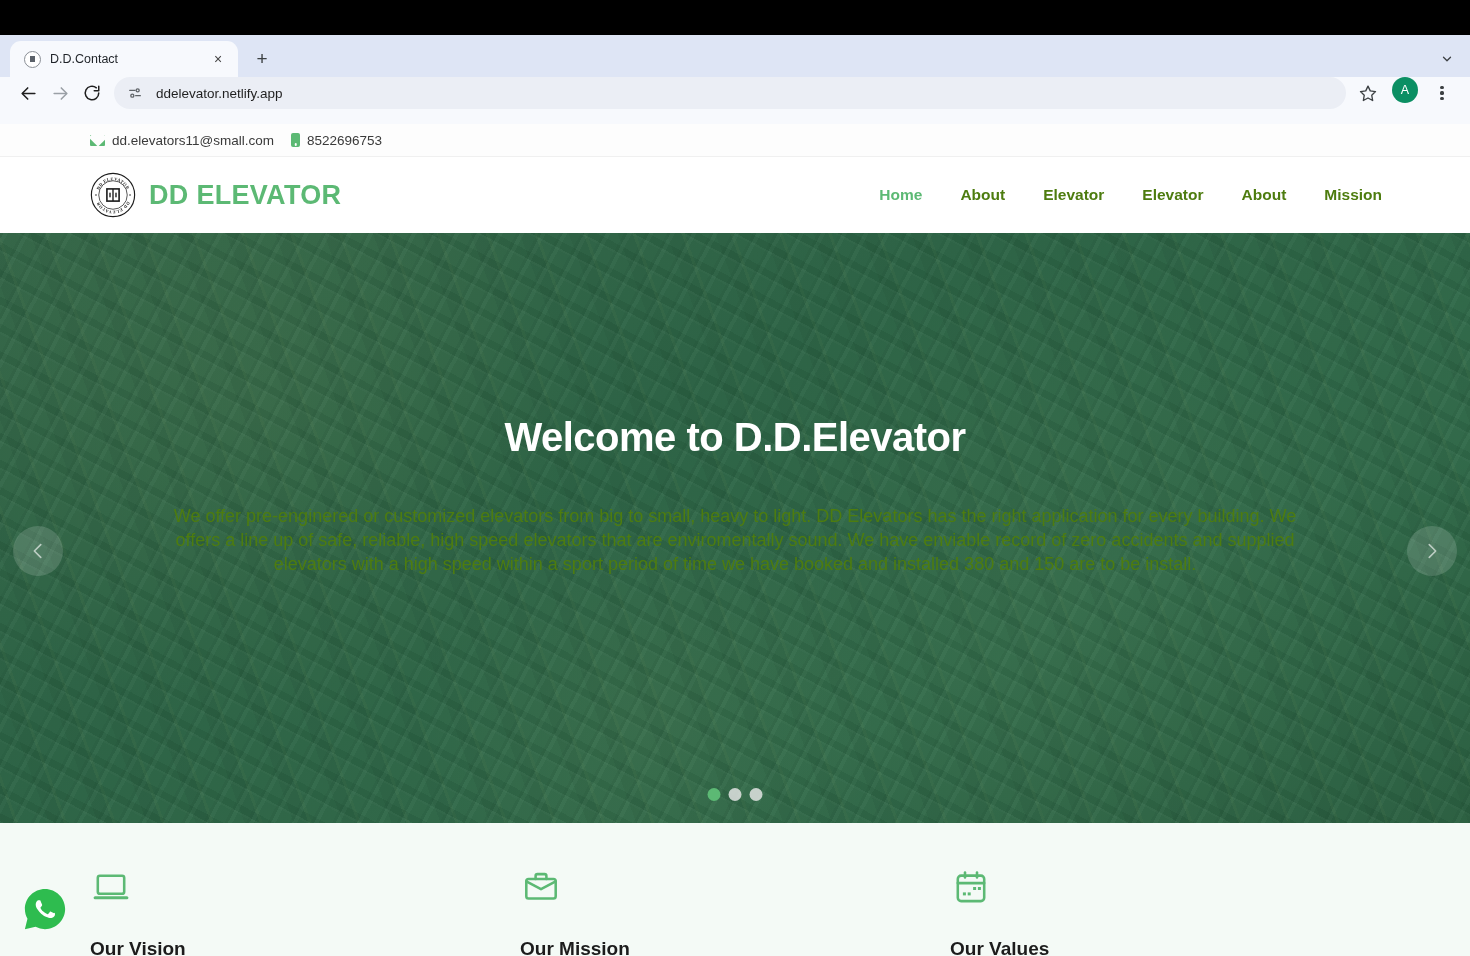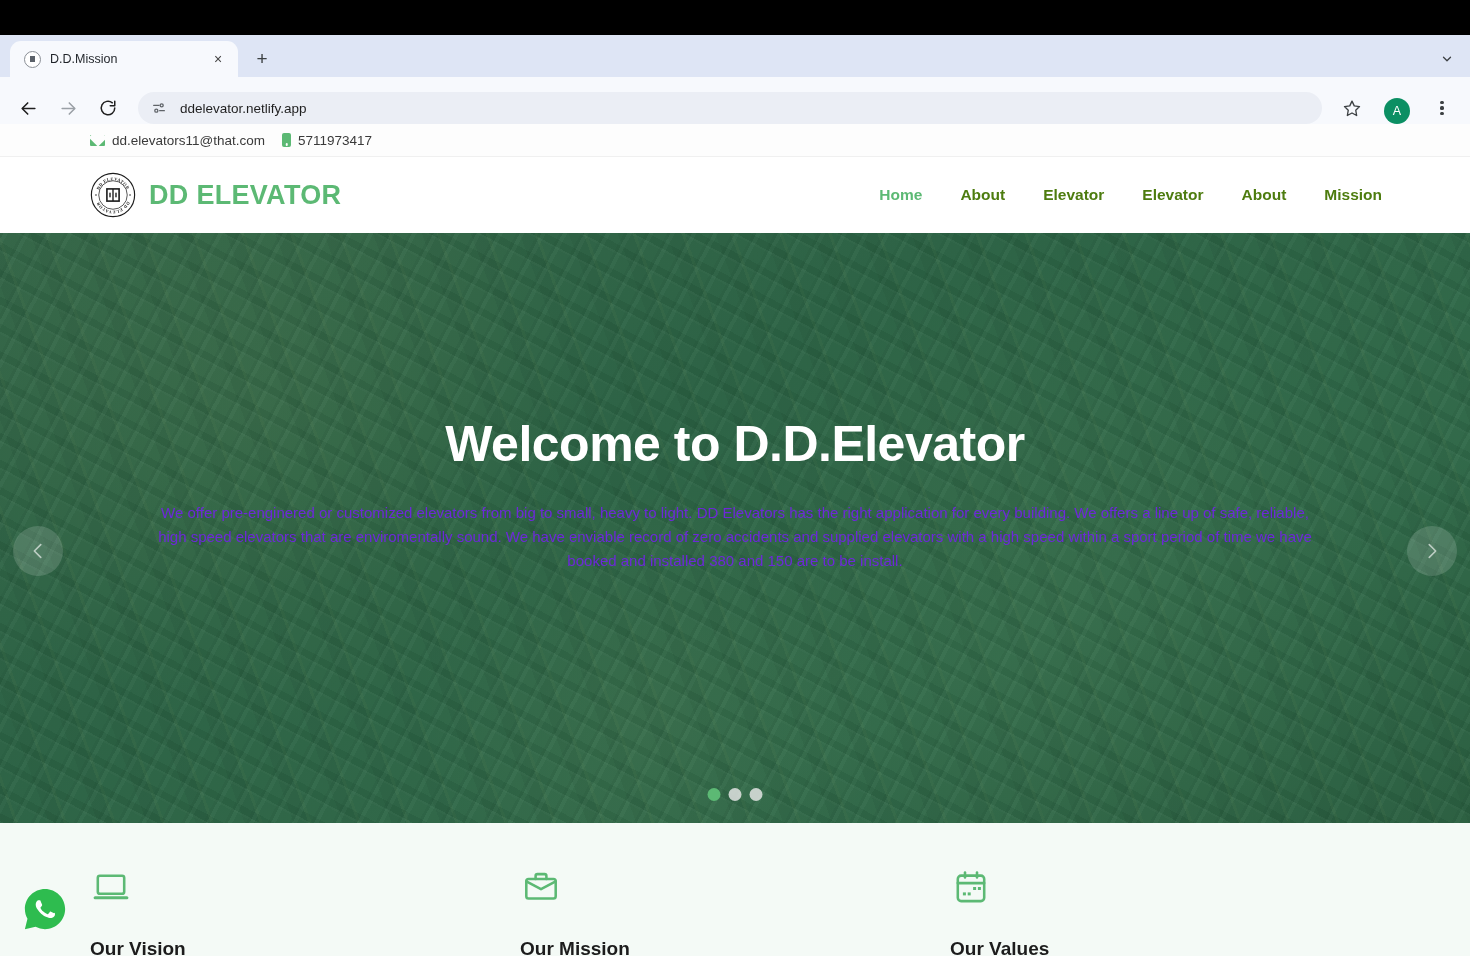--- a/index.html
+++ b/index.html
@@ -46,22 +46,22 @@
     font-size: 19px; color: #3c4043; font-weight: 300;
   }
   .tabstrip-right {
     position: absolute; right: 8px; bottom: 3px;
     width: 30px; height: 30px; border-radius: 50%;
     display: flex; align-items: center; justify-content: center;
   }
 
   
   .toolbar {
-    height: 47px; background: #f7f9fd; display: flex; align-items: flex-end;
-    padding: 0 12px; gap: 8px;
+    height: 47px; background: #f7f9fd; display: flex; align-items: flex-start;
+    padding: 0 12px; gap: 0;
   }
   .navbtn {
     width: 32px; height: 32px; border-radius: 50%;
     display: flex; align-items: center; justify-content: center;
     color: #1f1f1f;
   }
   .navbtn.disabled { color: #9aa0a6; }
   .omnibox {
     flex: 1; height: 32px; background: #ebeef5; border-radius: 16px;
     display: flex; align-items: center; padding: 0 14px 0 8px;
@@ -138,26 +138,26 @@
       repeating-linear-gradient(28deg, rgba(255,255,255,.07) 0 2px, rgba(0,0,0,.10) 2px 9px, rgba(255,255,255,.03) 9px 24px),
       repeating-linear-gradient(70deg, rgba(0,0,0,.10) 0 14px, rgba(180,170,90,.09) 14px 17px, rgba(0,0,0,0) 17px 46px),
       radial-gradient(circle at 18% 28%, rgba(200,190,110,.16), transparent 26%),
       radial-gradient(circle at 72% 62%, rgba(160,180,120,.14), transparent 30%),
       radial-gradient(circle at 44% 82%, rgba(210,200,130,.13), transparent 24%),
       linear-gradient(152deg, #3f5f46 0%, #2f5a41 38%, #3a6a4c 70%, #2d5238 100%);
     filter: blur(.4px);
   }
   .hero-overlay { position: absolute; inset: 0; background: rgba(43,107,72,.58); }
   .hero-title {
-    position: relative; color: #fff; font-size: 50px; font-weight: 700;
+    position: relative; color: #fff; font-size: 40px; font-weight: 700;
     margin-top: 182px; letter-spacing: -.5px; text-align: center;
   }
   .hero-text {
-    position: relative; color: #6d28d9; font-size: 15px; line-height: 24px;
-    text-align: center; max-width: 1300px; margin-top: 28px; padding: 0 70px;
+    position: relative; color: #4d7c0f; font-size: 18px; line-height: 24px;
+    text-align: center; max-width: 1300px; margin-top: 44px; padding: 0 70px;
   }
   .btn-read {
     position: relative; margin-top: 31px; background: #5cb974; color: #fff;
     border: none; border-radius: 5px; padding: 13px 35px;
     font-size: 15px; font-weight: 700; font-family: inherit;
   }
   .arrow {
     position: absolute; top: 293px; width: 50px; height: 50px; border-radius: 50%;
     background: rgba(255,255,255,.15); display: flex; align-items: center;
     justify-content: center; color: rgba(255,255,255,.62);
@@ -189,21 +189,21 @@
 </head>
 <body>
 
 <div class="os-bar"></div>
 
 <div class="tabstrip">
   <div class="tab">
     <span class="tab-favicon">
         <i></i>
       </span>
-    <span class="tab-title">D.D.Mission</span>
+    <span class="tab-title">D.D.Contact</span>
     <span class="tab-close">×</span>
   </div>
   <div class="newtab">+</div>
   <div class="tabstrip-right">
     <svg width="14" height="14" viewBox="0 0 24 24" fill="none" stroke="#3c4043" stroke-width="2.2" stroke-linecap="round" stroke-linejoin="round">
         <polyline points="6 9 12 15 18 9"></polyline>
       </svg>
   </div>
 </div>
 
@@ -250,25 +250,25 @@
         <i></i>
       </span>
   </div>
 </div>
 
 <div class="page">
 
   <div class="topbar">
     <div class="topbar-item">
       <span class="ico-mail"></span>
-      <span>dd.elevators11@that.com</span>
+      <span>dd.elevators11@small.com</span>
     </div>
     <div class="topbar-item">
       <span class="ico-phone"></span>
-      <span>5711973417</span>
+      <span>8522696753</span>
     </div>
   </div>
 
   <div class="header">
     <div class="brand">
       <svg class="seal" viewBox="0 0 100 100">
         <circle cx="50" cy="50" r="47" fill="none" stroke="#1c1c1c" stroke-width="2.5"></circle>
         <circle cx="50" cy="50" r="31" fill="none" stroke="#1c1c1c" stroke-width="1.6"></circle>
         <rect x="35" y="35" width="30" height="30" fill="#1c1c1c"></rect>
         <rect x="38.5" y="38.5" width="10" height="23" fill="#fff"></rect>

